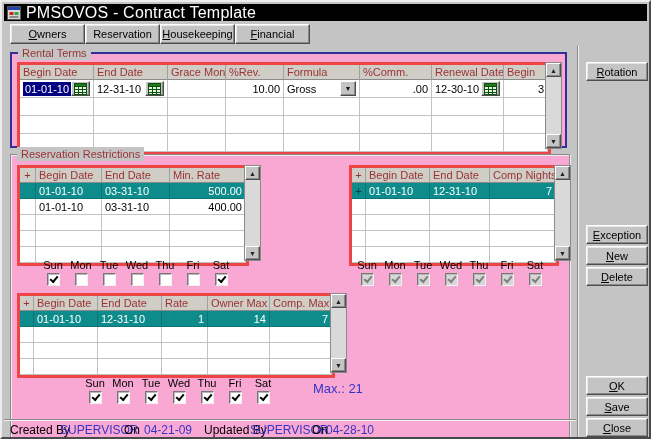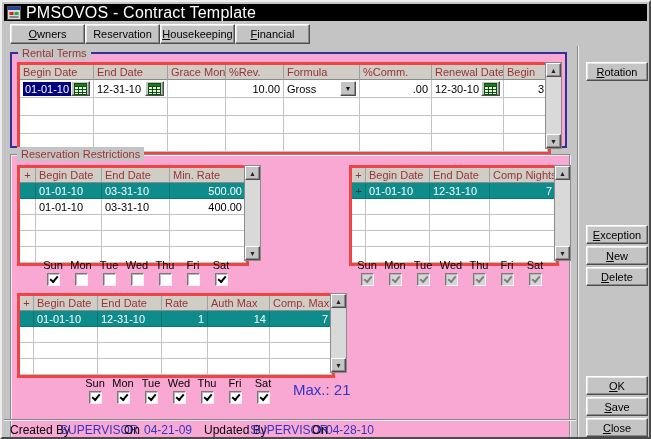--- a/index.html
+++ b/index.html
@@ -67,21 +67,21 @@
   .daygroup{position:absolute;display:flex;}
   .day{width:28px;display:flex;flex-direction:column;align-items:center;}
   .daylabel{font-size:11px;color:#000;height:13px;}
   .cb{position:relative;width:13px;height:13px;background:#fff;margin-top:1px;
       border:1px solid;border-color:#777 #f2f2f2 #f2f2f2 #777;
       box-shadow:inset 1px 1px 0 #b9b9b9;}
   .cb.st-dis{background:#d7d7d7;}
   .cb.st-on::after,.cb.st-dis::after{content:"";position:absolute;left:2px;top:2px;width:6px;height:3px;
       border-left:2px solid #000;border-bottom:2px solid #000;transform:rotate(-50deg);}
   .cb.st-dis::after{border-color:#7e7e7e;}
-  .max-label{position:absolute;font-size:15px;color:#3535c3;}
+  .max-label{position:absolute;font-size:13px;color:#3535c3;margin-left:20px;}
   
   .side-btn{position:absolute;left:584px;width:62px;height:19px;font-size:11px;color:#000;
       background:#c4c4c4;cursor:default;border:1px solid;border-color:#fff #4d4d4d #4d4d4d #fff;
       box-shadow:inset -1px -1px 0 #8a8a8a,inset 1px 1px 0 #e8e8e8;
       display:flex;align-items:center;justify-content:center;padding:0;}
   
   .divider-v{position:absolute;left:575px;top:44px;width:2px;height:392px;
              border-left:1px solid #8a8a8a;border-right:1px solid #efefef;}
   .divider-h{position:absolute;left:2px;top:417px;width:572px;height:2px;
              border-top:1px solid #8a8a8a;border-bottom:1px solid #efefef;}
@@ -391,21 +391,21 @@
           <span class="cb st-dis"></span>
         </div>
     </div>
 
     <div class="tbl" style="left:6px;top:138px;">
       <div class="tr">
         <div class="th c-o0 c-plus">+</div>
         <div class="th c-o1">Begin Date</div>
         <div class="th c-o2">End Date</div>
         <div class="th c-o3">Rate</div>
-        <div class="th c-o4">Auth Max</div>
+        <div class="th c-o4">Owner Max</div>
         <div class="th c-o5">Comp. Max</div>
       </div>
       <div class="tr st-sel">
         <div class="td c-o0 c-plus"></div>
         <div class="td c-o1">01-01-10</div>
         <div class="td c-o2">12-31-10</div>
         <div class="td c-o3 num">1</div>
         <div class="td c-o4 num">14</div>
         <div class="td c-o5 num">7</div>
       </div>

